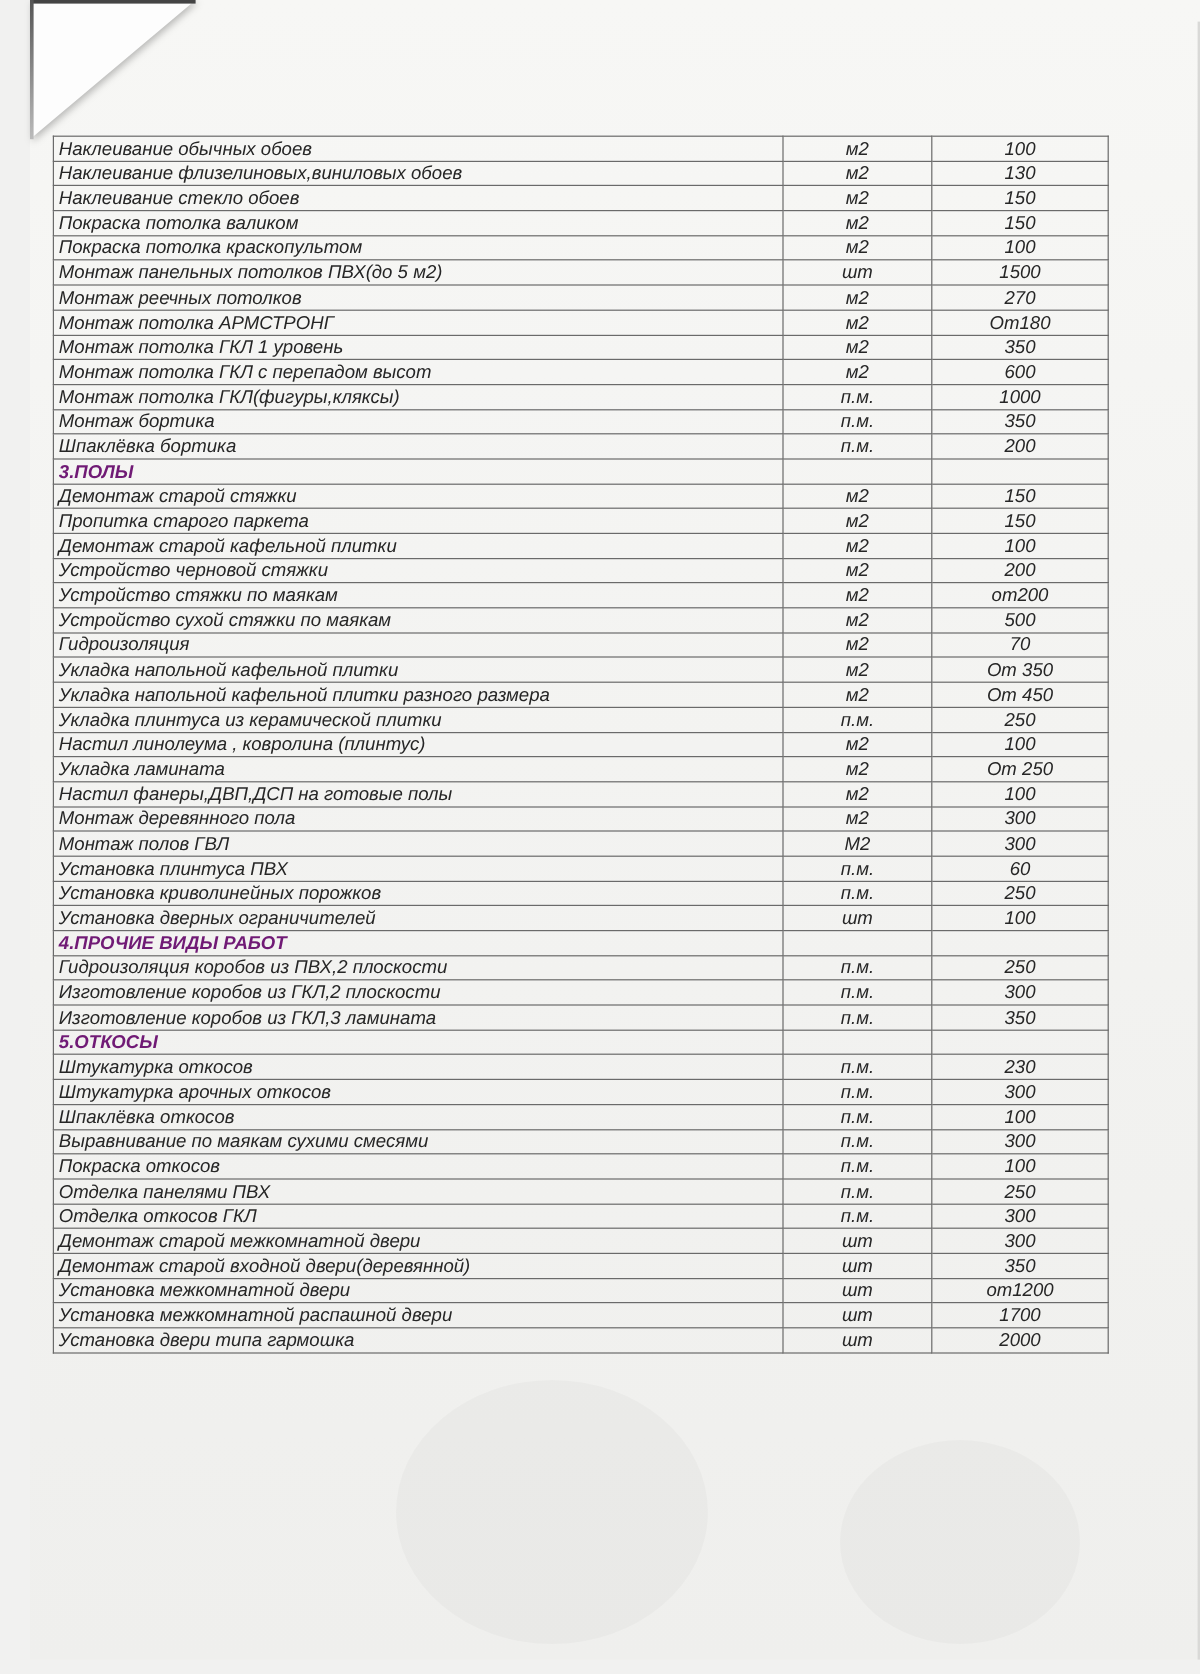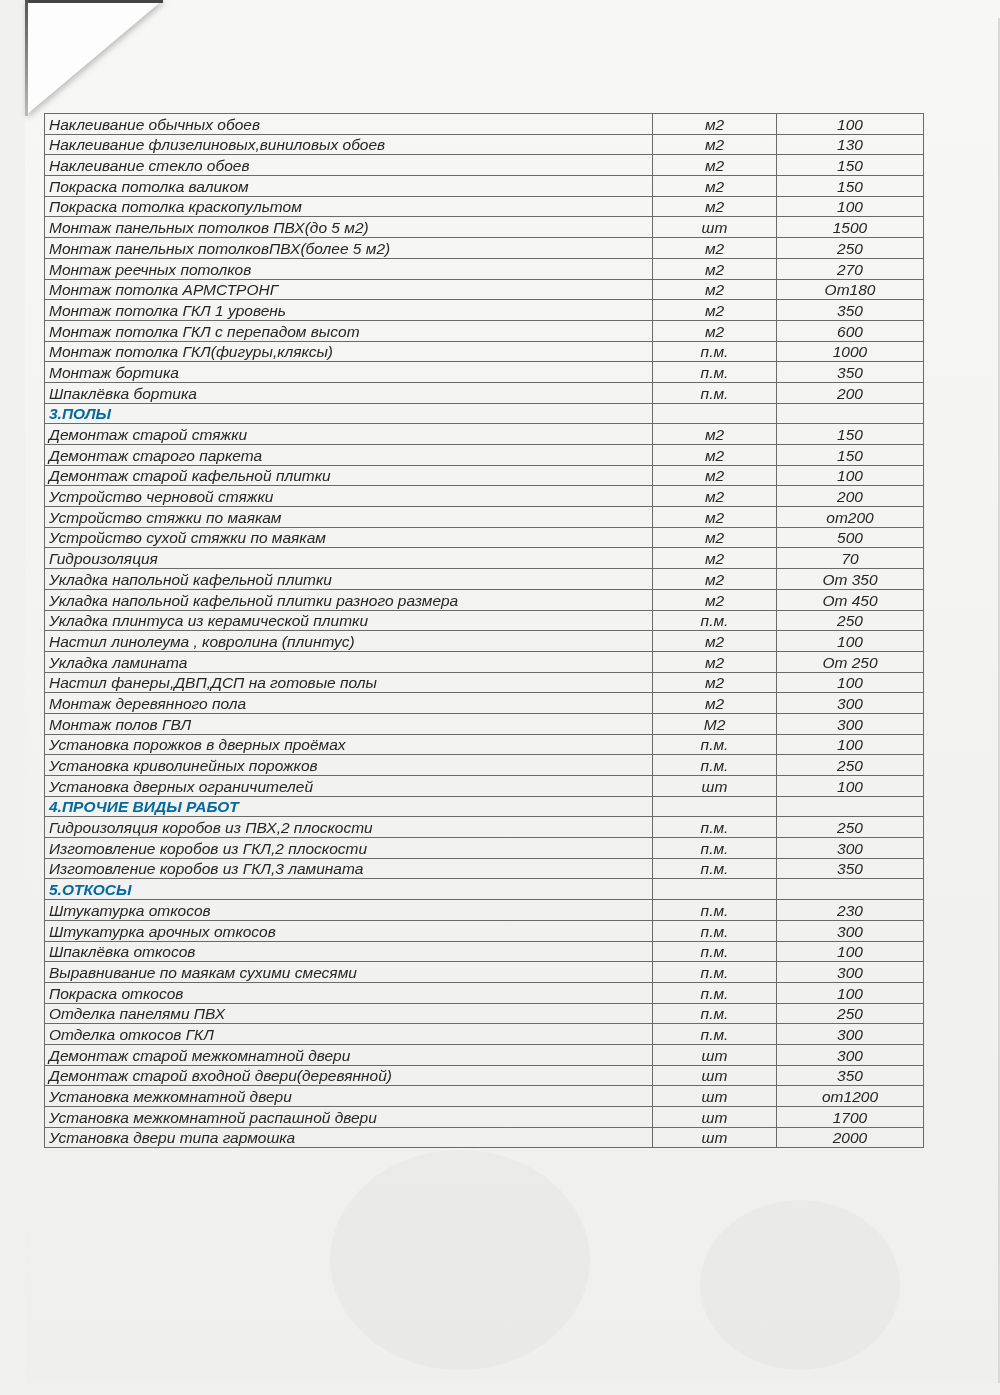--- a/index.html
+++ b/index.html
@@ -84,21 +84,21 @@
     }
     col.c-name { width: 608px; }
     col.c-unit { width: 124px; }
     col.c-price { width: 147px; }
     td.cell-unit, td.cell-price {
       text-align: center;
     }
     tr.section-row td.cell-name {
       font-weight: bold;
       font-size: 15.5px;
-      color: #0369a1;
+      color: #701a75;
     }
   </style>
 </head>
 <body>
 
 <div class="sheet">
   <div class="sheet-right-edge"></div>
 </div>
 <div class="page-smudge" style="left:330px;top:1150px;width:260px;height:220px;"></div>
 <div class="page-smudge" style="left:700px;top:1200px;width:200px;height:170px;"></div>
@@ -137,25 +137,20 @@
         <td class="cell-name">Покраска потолка краскопультом</td>
         <td class="cell-unit">м2</td>
         <td class="cell-price">100</td>
       </tr>
       <tr class="item-row">
         <td class="cell-name">Монтаж панельных потолков ПВХ(до 5 м2)</td>
         <td class="cell-unit">шт</td>
         <td class="cell-price">1500</td>
       </tr>
       <tr class="item-row">
-        <td class="cell-name">Монтаж панельных потолковПВХ(более 5 м2)</td>
-        <td class="cell-unit">м2</td>
-        <td class="cell-price">250</td>
-      </tr>
-      <tr class="item-row">
         <td class="cell-name">Монтаж реечных потолков</td>
         <td class="cell-unit">м2</td>
         <td class="cell-price">270</td>
       </tr>
       <tr class="item-row">
         <td class="cell-name">Монтаж потолка АРМСТРОНГ</td>
         <td class="cell-unit">м2</td>
         <td class="cell-price">От180</td>
       </tr>
       <tr class="item-row">
@@ -187,21 +182,21 @@
         <td class="cell-name">3.ПОЛЫ</td>
         <td class="cell-unit"></td>
         <td class="cell-price"></td>
       </tr>
       <tr class="item-row">
         <td class="cell-name">Демонтаж старой стяжки</td>
         <td class="cell-unit">м2</td>
         <td class="cell-price">150</td>
       </tr>
       <tr class="item-row">
-        <td class="cell-name">Демонтаж старого паркета</td>
+        <td class="cell-name">Пропитка старого паркета</td>
         <td class="cell-unit">м2</td>
         <td class="cell-price">150</td>
       </tr>
       <tr class="item-row">
         <td class="cell-name">Демонтаж старой кафельной плитки</td>
         <td class="cell-unit">м2</td>
         <td class="cell-price">100</td>
       </tr>
       <tr class="item-row">
         <td class="cell-name">Устройство черновой стяжки</td>
@@ -257,23 +252,23 @@
         <td class="cell-name">Монтаж деревянного пола</td>
         <td class="cell-unit">м2</td>
         <td class="cell-price">300</td>
       </tr>
       <tr class="item-row">
         <td class="cell-name">Монтаж полов ГВЛ</td>
         <td class="cell-unit">М2</td>
         <td class="cell-price">300</td>
       </tr>
       <tr class="item-row">
-        <td class="cell-name">Установка порожков в дверных проёмах</td>
-        <td class="cell-unit">п.м.</td>
-        <td class="cell-price">100</td>
+        <td class="cell-name">Установка плинтуса ПВХ</td>
+        <td class="cell-unit">п.м.</td>
+        <td class="cell-price">60</td>
       </tr>
       <tr class="item-row">
         <td class="cell-name">Установка криволинейных порожков</td>
         <td class="cell-unit">п.м.</td>
         <td class="cell-price">250</td>
       </tr>
       <tr class="item-row">
         <td class="cell-name">Установка дверных ограничителей</td>
         <td class="cell-unit">шт</td>
         <td class="cell-price">100</td>

